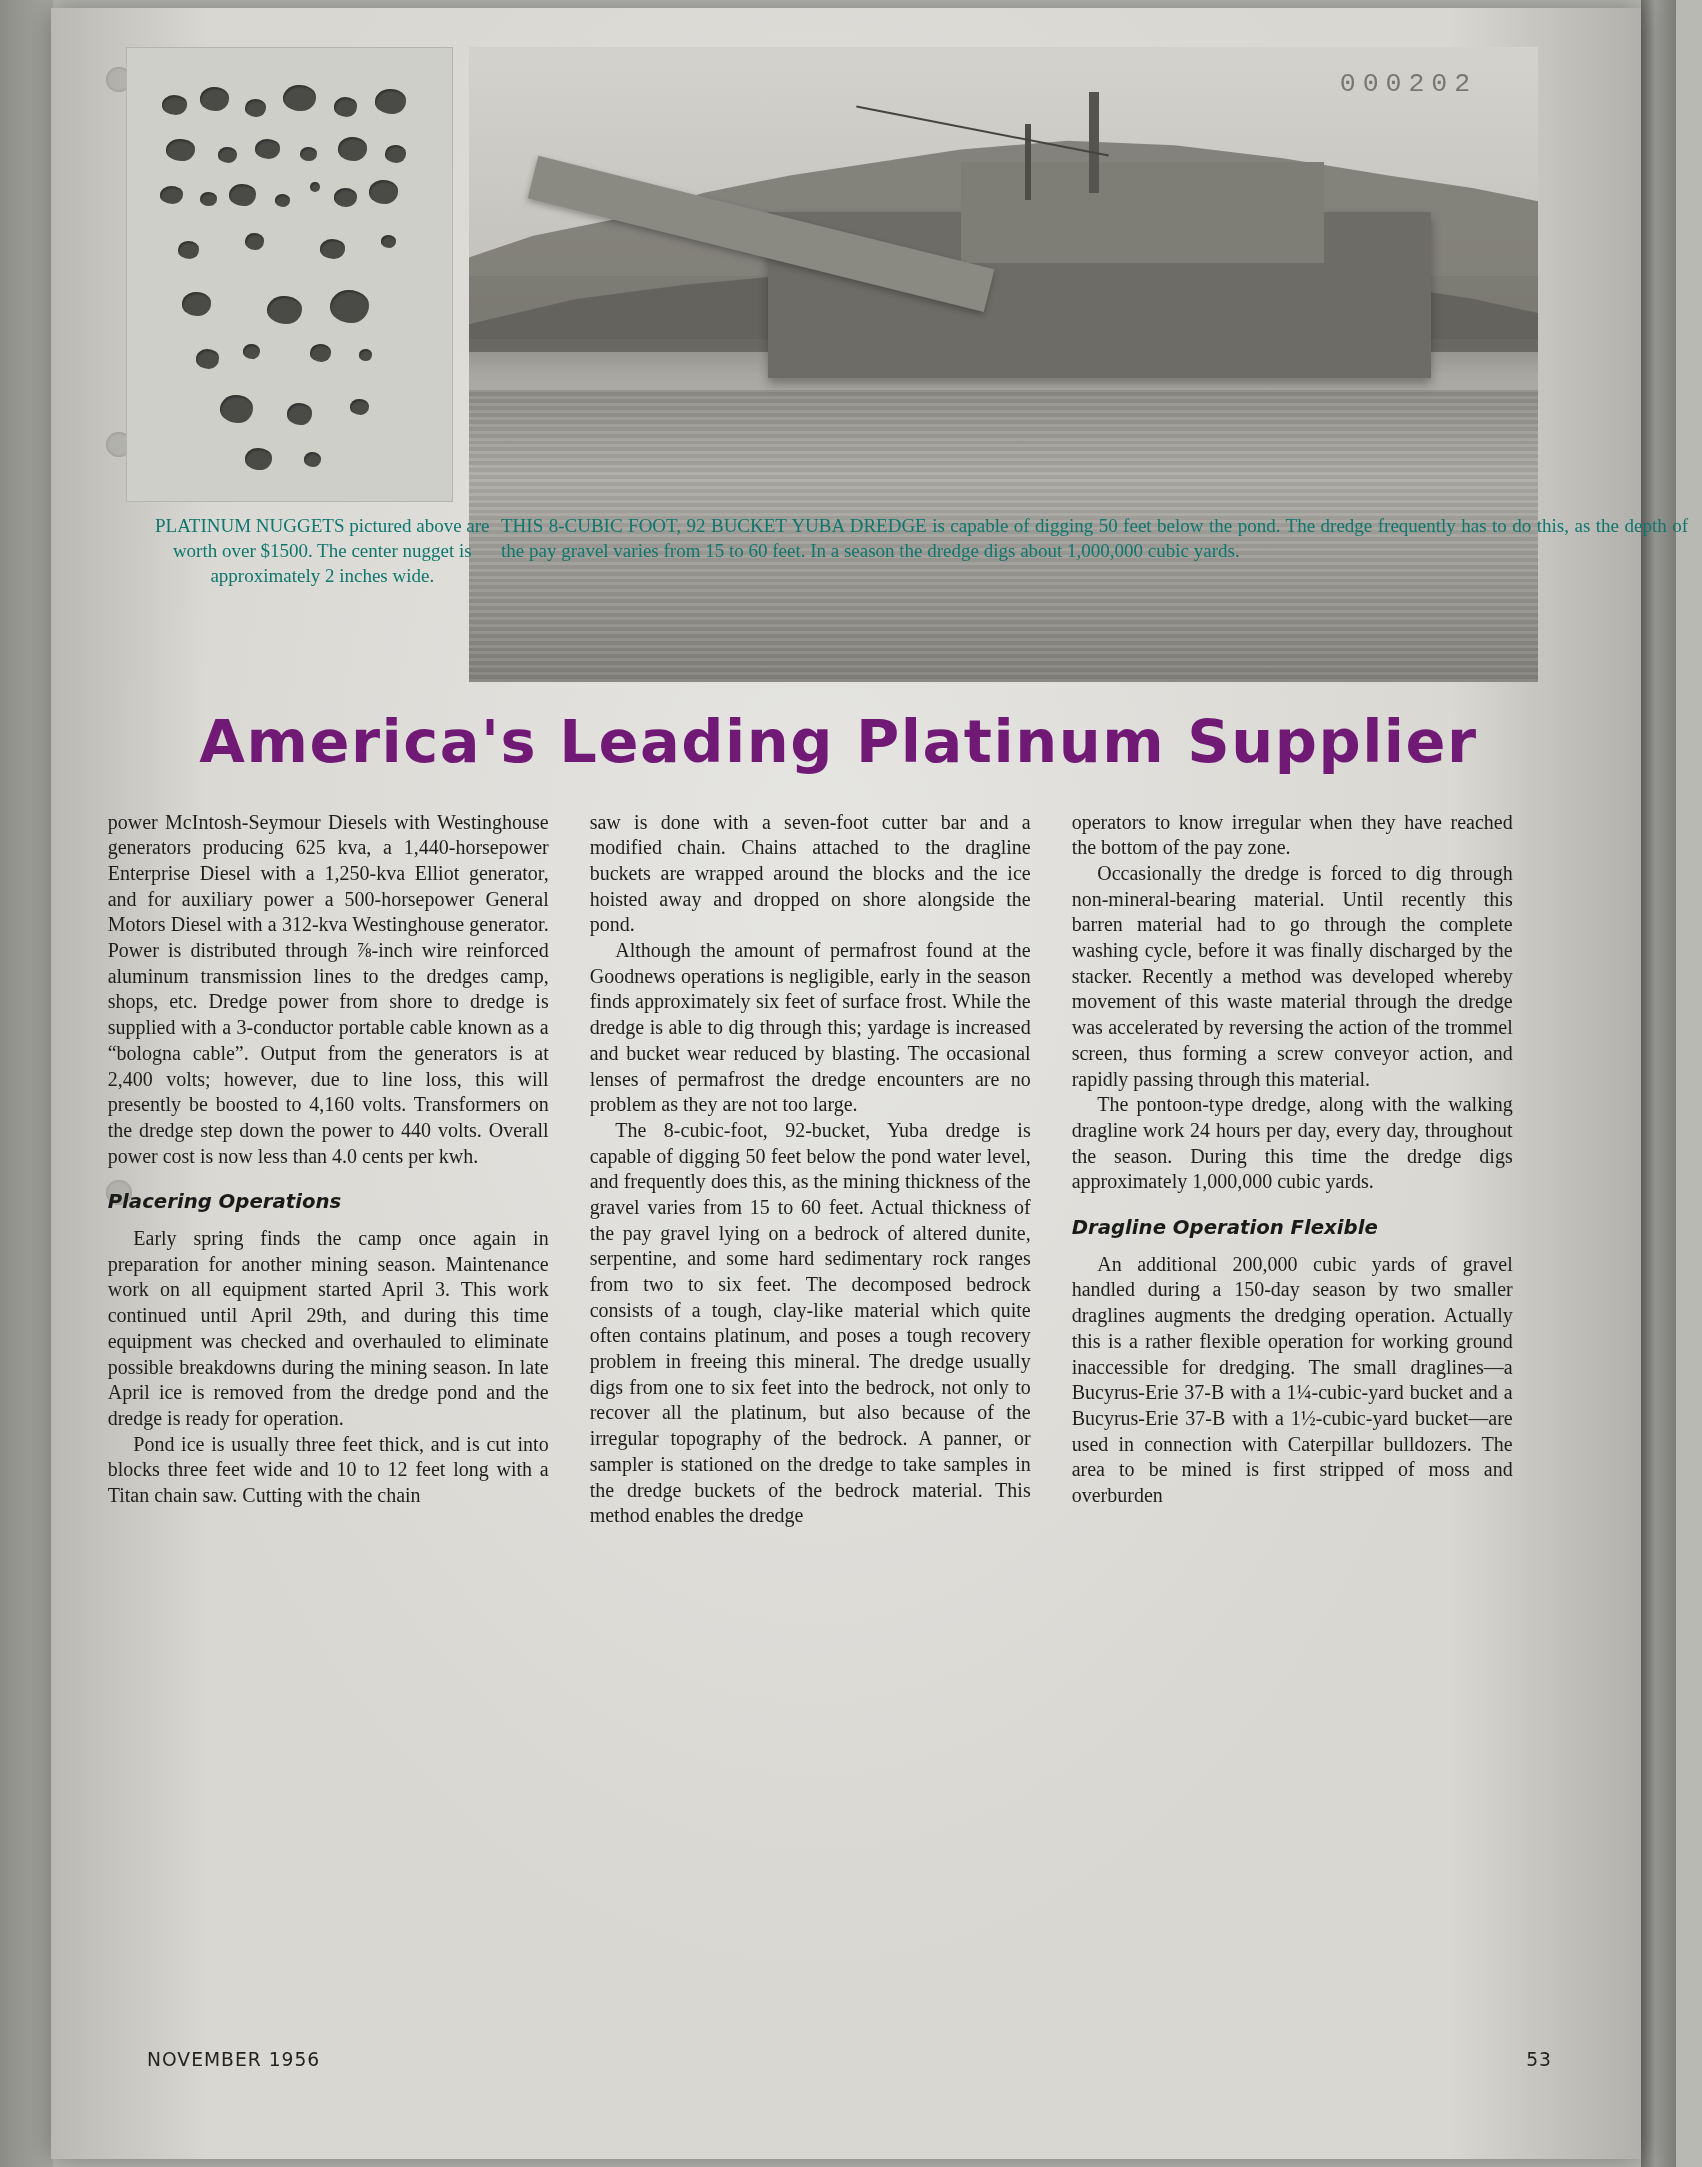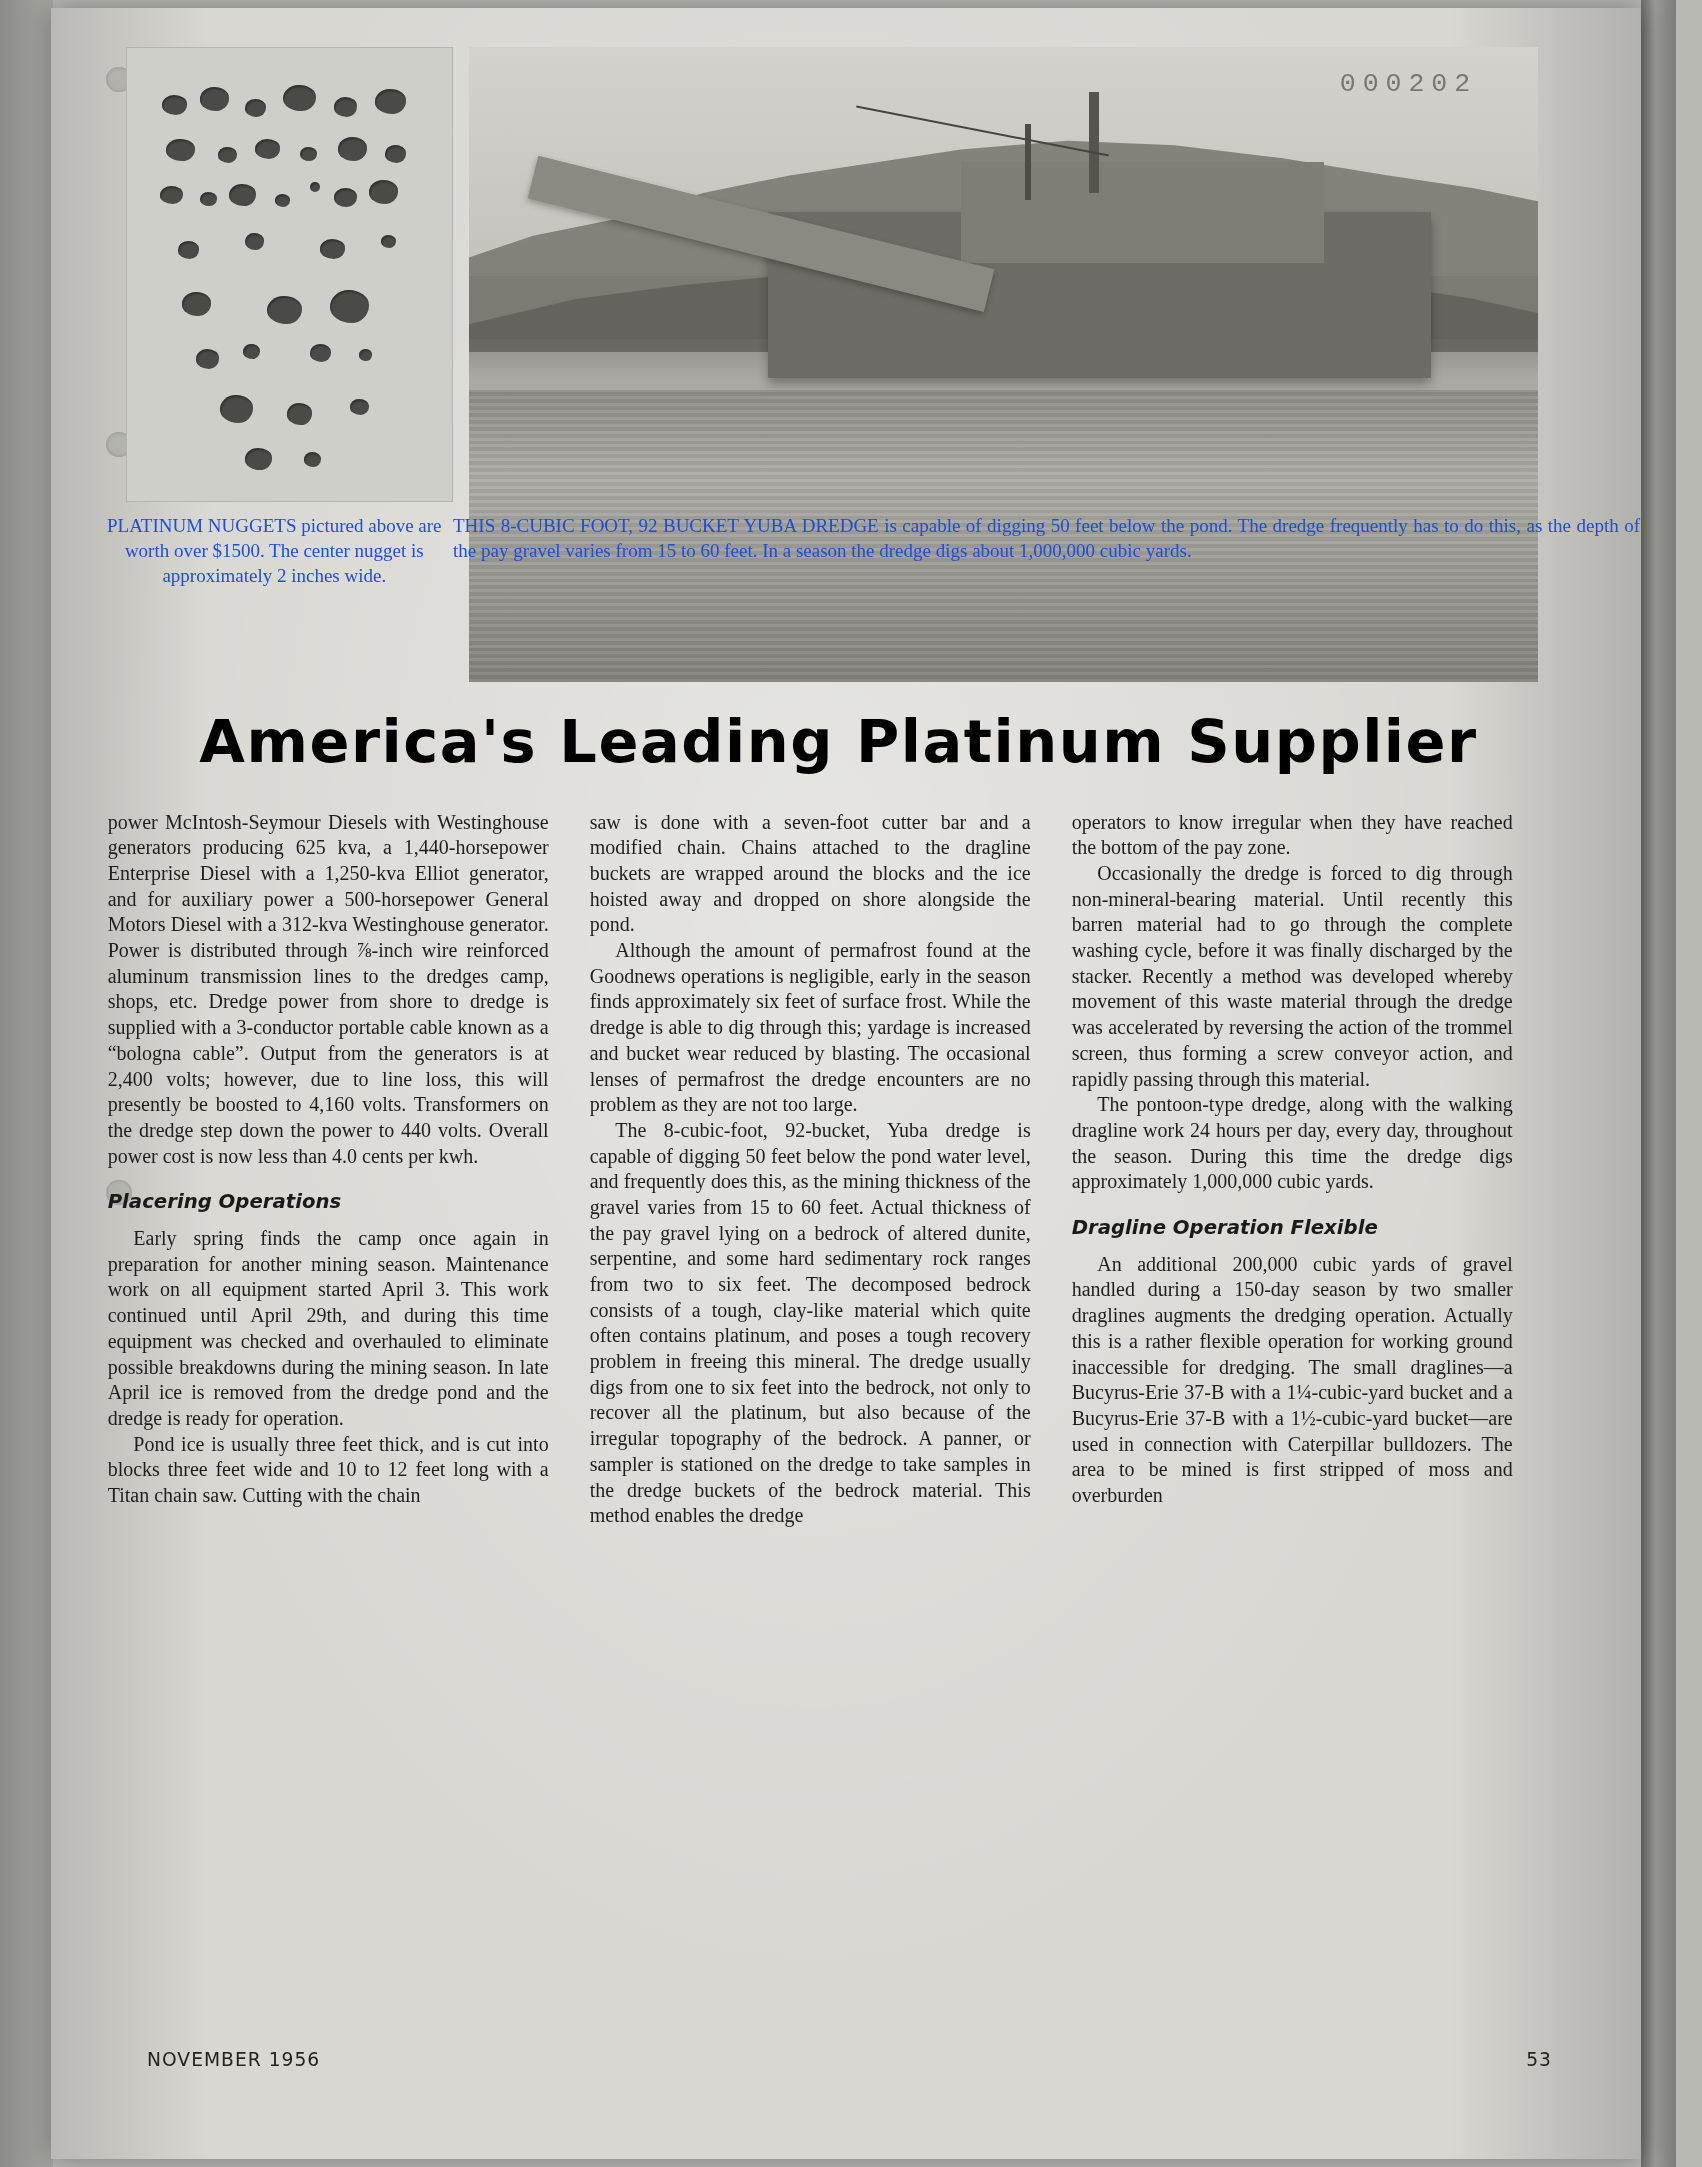--- a/index.html
+++ b/index.html
@@ -165,22 +165,23 @@
     font-family: "Liberation Mono", monospace;
     font-size: 26.6px;
     letter-spacing: 6.9px;
     color: #5a5a56;
     opacity: .75;
   }
   .caption {
     position: absolute;
     font-size: 19px;
     line-height: 1.3;
-    color: #1d4ed8;
+    color: #0f766e;
     text-align: justify;
+    margin-left: 48px;
   }
   .cap-left {
     left: 13.8px;
     top: 477px;
     width: 341px;
     text-align: center;
   }
   .cap-right {
     left: 363px;
     top: 477px;
@@ -188,21 +189,21 @@
   }
 
   
   .headline {
     margin-top: 7.9px;
     text-align: center;
     font-family: "DejaVu Sans", sans-serif;
     font-weight: bold;
     font-size: 59px;
     letter-spacing: 1.5px;
-    color: #000000;
+    color: #701a75;
     padding: 11.8px 0 5.9px 0;
   }
 
   
   .columns {
     display: flex;
     gap: 41px;
     margin-top: 27.6px;
     padding: 0 17.7px;
   }

